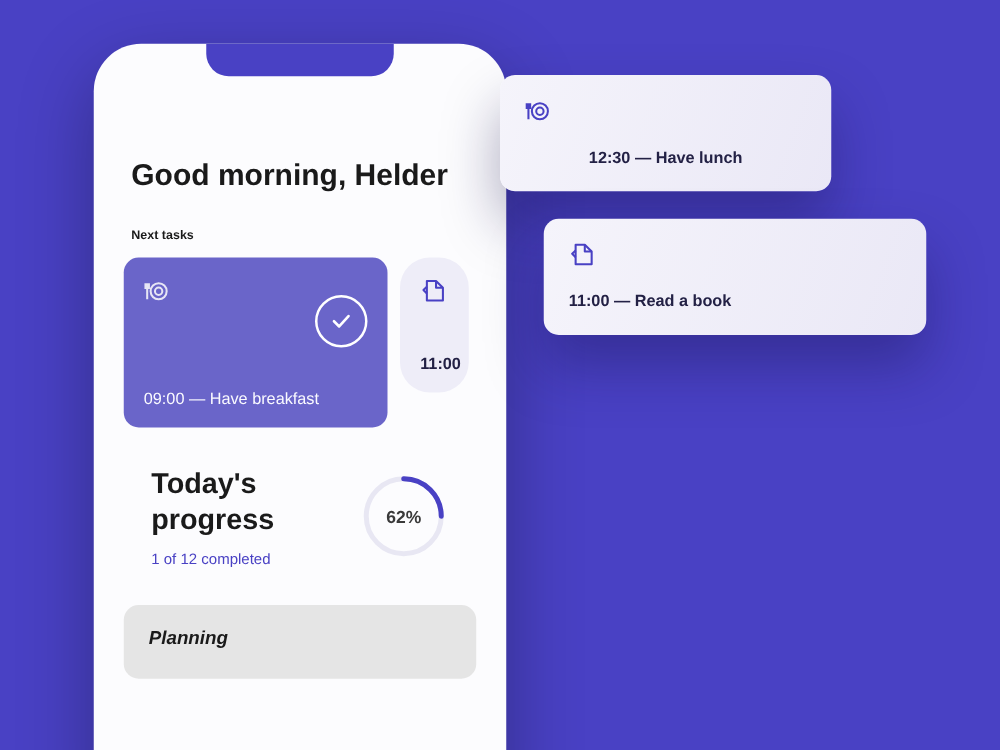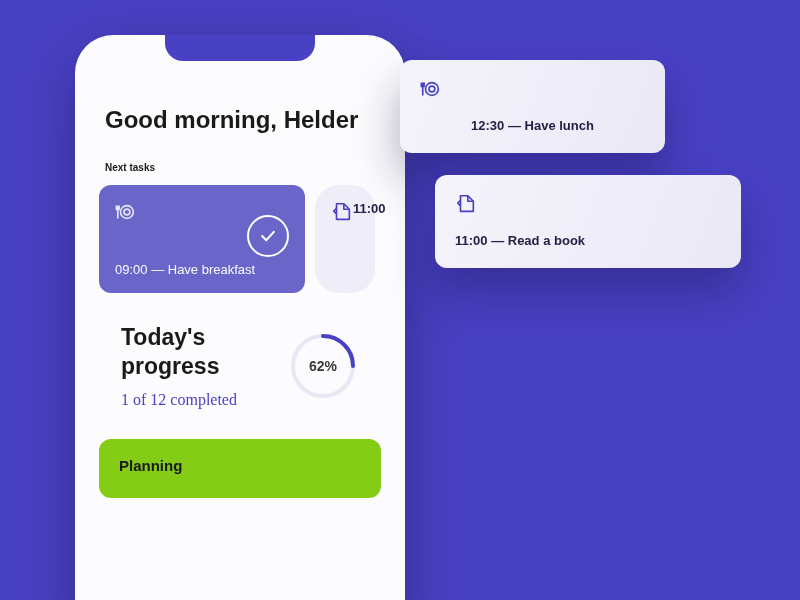--- a/index.html
+++ b/index.html
@@ -30,21 +30,21 @@
       position: absolute;
       top: 0;
       left: 50%;
       transform: translateX(-50%);
       width: 150px;
       height: 26px;
       background: #4941c4;
       border-radius: 0 0 18px 18px;
     }
     .phone-content {
-      padding: 71px 30px 0 30px;
+      padding: 92px 30px 0 30px;
     }
     .greeting {
       font-size: 24px;
       font-weight: 600;
       color: #1a1a1a;
       margin-bottom: 28px;
     }
     .section-label {
       font-size: 10px;
       font-weight: 700;
@@ -55,21 +55,21 @@
       display: flex;
       gap: 10px;
       margin-bottom: 30px;
       margin-left: -6px;
     }
     .task-card-primary {
       background: #6a65c9;
       border-radius: 12px;
       padding: 16px;
       width: 235px;
-      height: 108px;
+      height: 136px;
       display: flex;
       flex-direction: column;
       justify-content: space-between;
       position: relative;
     }
     .task-card-primary .icon-slot {
       color: #e6e5f5;
     }
     .task-card-primary .task-text {
       font-size: 13px;
@@ -92,20 +92,21 @@
       width: 20px;
       height: 20px;
     }
     .task-card-secondary {
       background: #eeedf8;
       border-radius: 24px;
       padding: 16px 0 16px 16px;
       height: 108px;
       width: 60px;
       display: flex;
+      flex-direction: column;
       justify-content: space-between;
     }
     .task-card-secondary .icon-slot {
       color: #4941c4;
     }
     .task-card-secondary .task-text {
       font-size: 13px;
       color: #232145;
       font-weight: 600;
       white-space: nowrap;
@@ -118,48 +119,48 @@
       margin-bottom: 30px;
     }
     .progress-text .progress-title {
       font-size: 23px;
       font-weight: 700;
       color: #1a1a1a;
       line-height: 1.25;
       margin-bottom: 10px;
     }
     .progress-text .progress-sub {
-      font-size: 16px;
+      font-size: 12px;
       color: #4941c4;
       font-weight: 500;
-      font-family: Liberation Serif, serif;
     }
     .progress-ring {
       position: relative;
       width: 72px;
       height: 72px;
     }
     .progress-ring svg {
       transform: rotate(-90deg);
     }
     .progress-percent {
       position: absolute;
       top: 50%;
       left: 50%;
       transform: translate(-50%, -50%);
       font-size: 14px;
       font-weight: 600;
       color: #3a3a3a;
     }
     .planning-card {
-      background: #84cc16;
+      background: #e5e5e5;
       border-radius: 12px;
       padding: 18px 20px;
       margin-left: -6px;
       margin-right: -6px;
+      font-style: italic;
     }
     .planning-title {
       font-size: 15px;
       font-weight: 700;
       color: #1a1a1a;
       margin-bottom: 6px;
     }
     .planning-sub {
       font-size: 12px;
       color: #5a5a5a;

